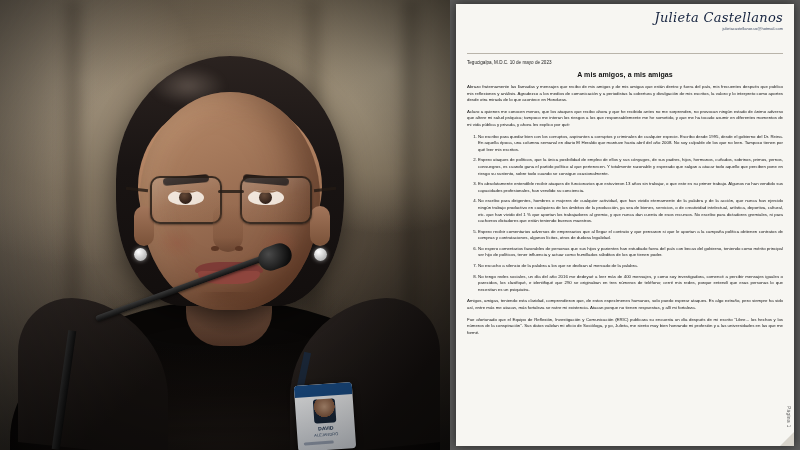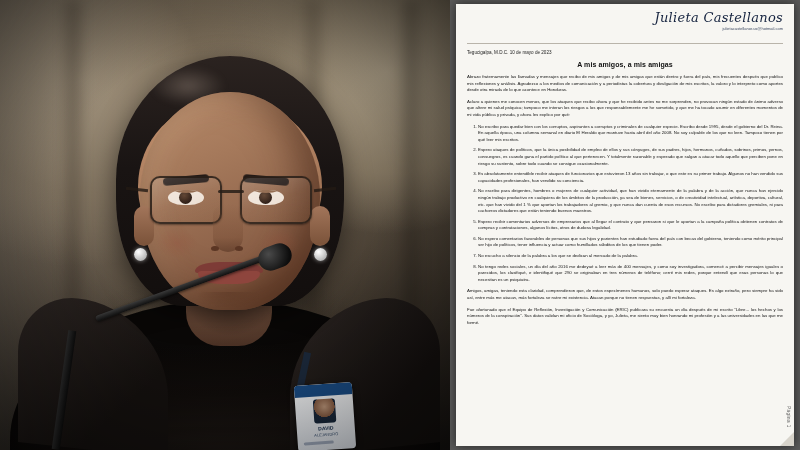--- a/index.html
+++ b/index.html
@@ -420,21 +420,21 @@
     box-shadow: 0 0 10px rgba(0,0,0,.6);
     padding: 7px 11px 0 11px;
     box-sizing: border-box;
     color: #121212;
   }
   .letterhead {
     display: flex;
     justify-content: flex-end;
     align-items: flex-start;
     border-bottom: 1px solid #b9b4aa;
-    padding-bottom: 11px;
+    padding-bottom: 21px;
   }
   .lh-text { text-align: right; }
   .lh-name {
     font-family: "DejaVu Serif", serif;
     font-style: italic;
     font-size: 13px;
     letter-spacing: .3px;
     color: #15233f;
     line-height: 14px;
   }

